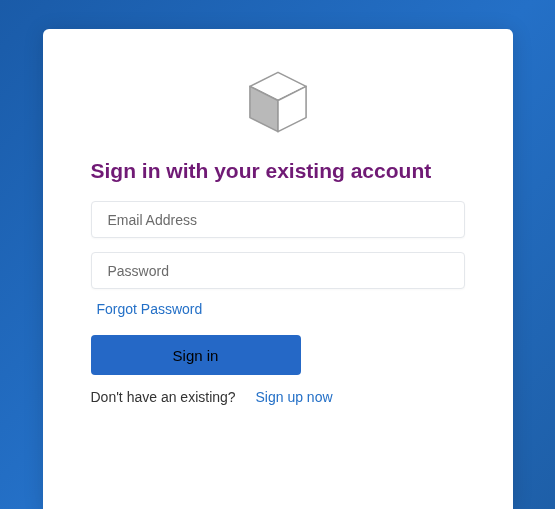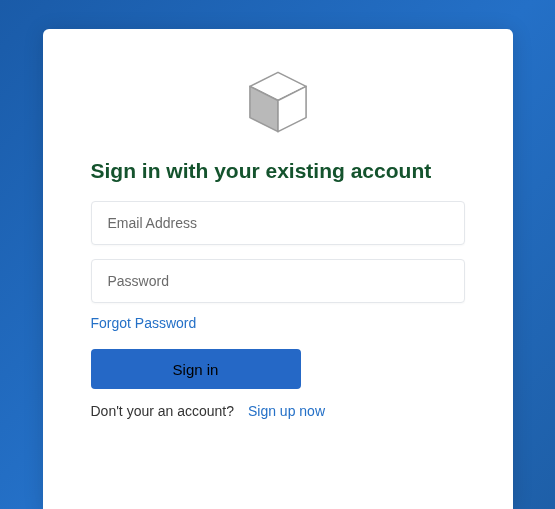--- a/index.html
+++ b/index.html
@@ -25,45 +25,46 @@
       display: flex;
       justify-content: center;
       margin-bottom: 18px;
     }
     .logo-wrap svg {
       display: block;
     }
     .page-title {
       font-size: 21px;
       font-weight: 600;
-      color: #14532d;
+      color: #701a75;
       margin-bottom: 18px;
     }
     .field {
       width: 100%;
-      height: 44px;
+      height: 37px;
       border: 1px solid #e4e7eb;
       border-radius: 4px;
       padding: 0 16px;
       font-size: 14px;
       color: #333;
       margin-bottom: 14px;
       background: #fff;
       box-shadow: 0 1px 2px rgba(0,0,0,0.03);
     }
     .field::placeholder {
       color: #6b6b6b;
       font-size: 14px;
     }
     .link {
       color: #2470c7;
       font-size: 14px;
       text-decoration: none;
       cursor: pointer;
       display: inline-block;
+      margin-left: 6px;
     }
     .forgot {
       margin-top: -2px;
       margin-bottom: 18px;
       display: block;
     }
     .signin-btn {
       width: 210px;
       height: 40px;
       background: #2568c6;
@@ -103,17 +104,17 @@
 
   <input type="text" class="field" placeholder="Email Address" style="">
 
   <input type="password" class="field" placeholder="Password" style="">
 
   <a class="link forgot">Forgot Password</a>
 
   <button class="signin-btn">Sign in</button>
 
   <div class="signup-row">
-    <span class="signup-text">Don't your an account?</span>
+    <span class="signup-text">Don't have an existing?</span>
     <a class="link">Sign up now</a>
   </div>
 
 </div>
 
 </body></html>

